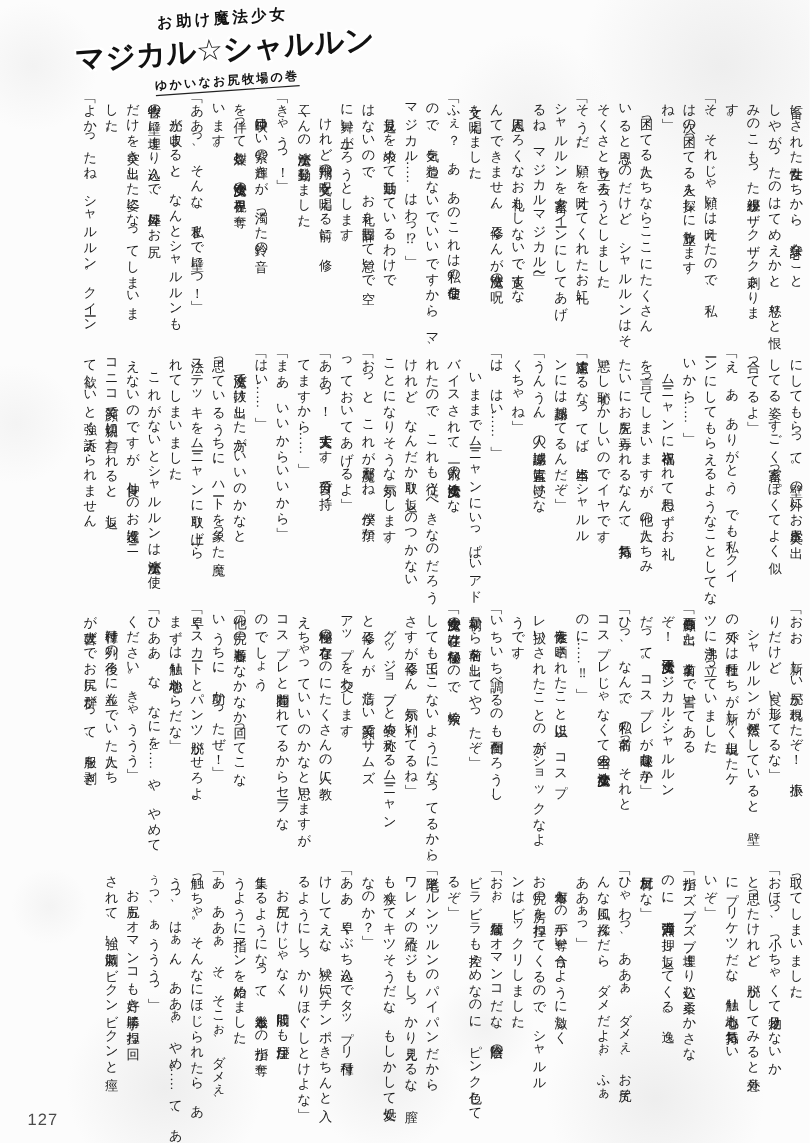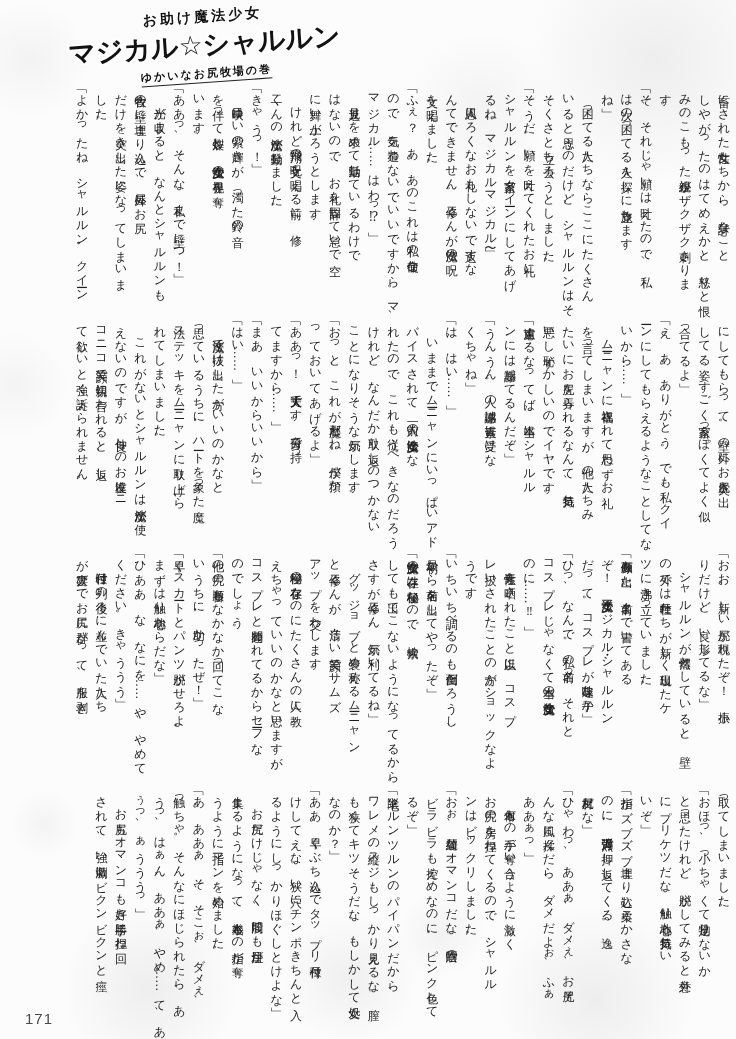--- a/index.html
+++ b/index.html
@@ -230,15 +230,15 @@
       <div class="col">集まるようになって、幾本もの指が奪</div>
       <div class="col">うように指マンを始めました。</div>
       <div class="col">「あ、ああぁ、そ、そこぉ、ダメぇ、</div>
       <div class="col">触っちゃ。そんなにほじられたら、あ</div>
       <div class="col">うっ、はぁん、ああぁ、やめ……て、あ</div>
       <div class="col">ぅっ、ぁうううっ」</div>
       <div class="col">　お尻もオマンコも好き勝手に捏ね回</div>
       <div class="col">されて、強い刺激にビクンビクンと痙</div>
     </section>
 
-  <div class="page-number">171</div>
+  <div class="page-number">127</div>
 
 </div>
 
 </body></html>

